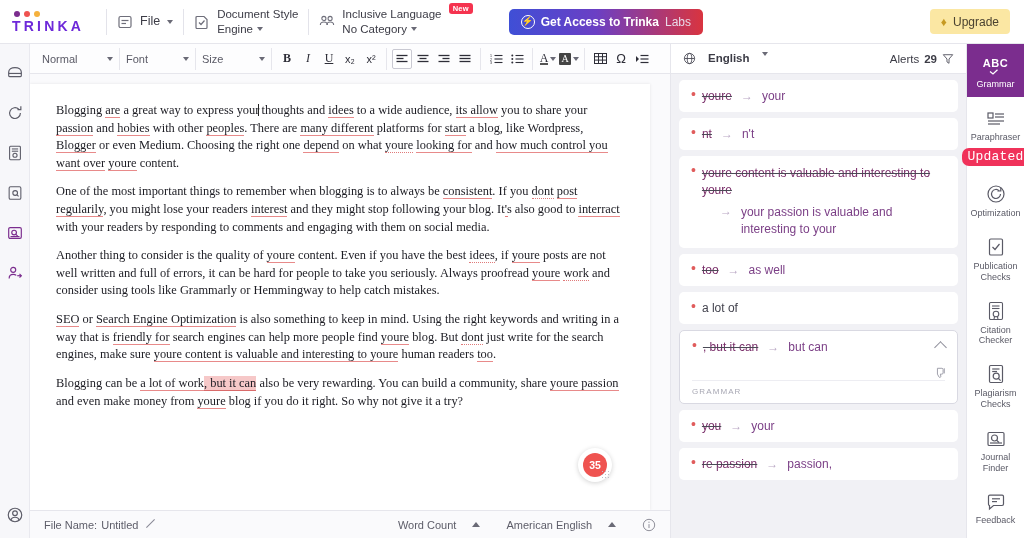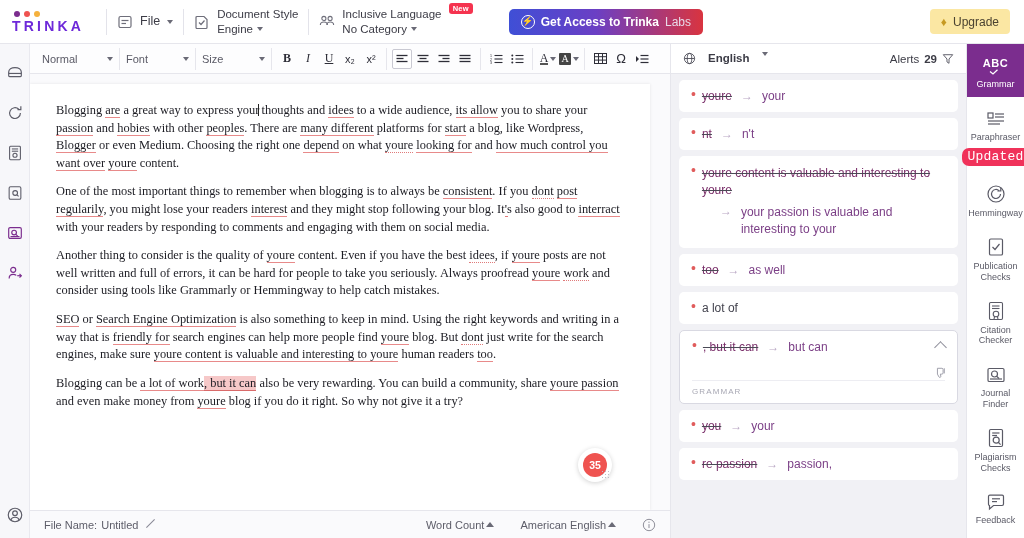--- a/index.html
+++ b/index.html
@@ -115,21 +115,21 @@
     position:absolute; right:3px; bottom:4px; width:8px;height:8px;
     background-image:radial-gradient(#bdbdc8 40%, transparent 41%);
     background-size:3px 3px;
   }
 
   .statusbar {
     height:28px; flex:0 0 28px; background:#fafafc; border-top:1px solid #e6e6ec;
     display:flex; align-items:center; padding:0 14px; font-size:11px; color:#5d5d69;
   }
   .sb-right { margin-left:auto; display:flex; align-items:center; gap:26px; }
-  .sb-it { display:flex;align-items:center;gap:2px;cursor:pointer; }
+  .sb-it { display:flex;align-items:center;gap:16px;cursor:pointer; }
   .up-chev { display:inline-block;width:0;height:0;border-left:4px solid transparent;border-right:4px solid transparent;border-bottom:5px solid #6a6a76; }
   .pencil { color:#8a8a96; }
 
   
   .sugcol { width:296px; flex:0 0 296px; display:flex; flex-direction:column; background:#f1f1f5; border-left:1px solid #e6e6ec; }
   .sugtop {
     height:30px; flex:0 0 30px; background:#fff; border-bottom:1px solid #e6e6ec;
     display:flex;align-items:center; padding:0 12px; font-size:11.5px; color:#3c3c46;
   }
   .lang { display:flex;align-items:flex-start;gap:12px;cursor:pointer;font-weight:bold; }
@@ -597,21 +597,21 @@
           <span class="upd">Updated</span>
         </div>
         <div class="rr-item">
           <span class="rr-ico">
             <svg width="20" height="20" viewBox="0 0 20 20" stroke="currentColor" stroke-width="1.2" fill="none">
               <circle cx="10" cy="10" r="8"></circle>
               <path d="M14.5 10a4.5 4.5 0 1 1-1.3-3.2"></path>
               <polyline points="14.8,3.6 14.8,7 11.4,7"></polyline>
             </svg>
           </span>
-          <span>Hemmingway</span>
+          <span>Optimization</span>
         </div>
         <div class="rr-item">
           <span class="rr-ico">
             <svg width="18" height="20" viewBox="0 0 18 20" stroke="currentColor" stroke-width="1.2" fill="none">
               <rect x="2.5" y="2" width="13" height="16" rx="1.3"></rect>
               <polyline points="5.5,10 8,12.5 12.5,7"></polyline>
             </svg>
           </span>
           <span>Publication Checks</span>
         </div>
@@ -623,41 +623,41 @@
               <line x1="5" y1="7.5" x2="12.5" y2="7.5"></line>
               <circle cx="9" cy="13" r="2.8"></circle>
               <line x1="7.6" y1="15.6" x2="7" y2="18"></line>
               <line x1="10.4" y1="15.6" x2="11" y2="18"></line>
             </svg>
           </span>
           <span>Citation Checker</span>
         </div>
         <div class="rr-item">
           <span class="rr-ico">
-            <svg width="20" height="18" viewBox="0 0 20 18" stroke="currentColor" stroke-width="1.2" fill="none">
-              <rect x="2" y="2.5" width="16" height="13" rx="1.3"></rect>
-              <circle cx="8.5" cy="8" r="3"></circle>
-              <line x1="10.8" y1="10.3" x2="13" y2="12.5"></line>
-              <line x1="4" y1="13" x2="16" y2="13"></line>
-            </svg>
-          </span>
-          <span>Journal Finder</span>
-        </div>
-        <div class="rr-item">
-          <span class="rr-ico">
             <svg width="18" height="20" viewBox="0 0 18 20" stroke="currentColor" stroke-width="1.2" fill="none">
               <rect x="2.5" y="1.5" width="13" height="17" rx="1.2"></rect>
               <line x1="5.2" y1="5" x2="12.5" y2="5"></line>
               <line x1="5.2" y1="7.5" x2="10" y2="7.5"></line>
               <circle cx="9.2" cy="12.2" r="3"></circle>
               <line x1="11.4" y1="14.4" x2="13.6" y2="16.6"></line>
             </svg>
           </span>
           <span>Plagiarism Checks</span>
         </div>
+        <div class="rr-item">
+          <span class="rr-ico">
+            <svg width="20" height="18" viewBox="0 0 20 18" stroke="currentColor" stroke-width="1.2" fill="none">
+              <rect x="2" y="2.5" width="16" height="13" rx="1.3"></rect>
+              <circle cx="8.5" cy="8" r="3"></circle>
+              <line x1="10.8" y1="10.3" x2="13" y2="12.5"></line>
+              <line x1="4" y1="13" x2="16" y2="13"></line>
+            </svg>
+          </span>
+          <span>Journal Finder</span>
+        </div>
         <div class="rr-spacer"></div>
         <div class="rr-item rr-feedback">
           <span class="rr-ico">
             <svg width="20" height="18" viewBox="0 0 20 18" stroke="currentColor" stroke-width="1.2" fill="none">
               <path d="M2.5 3.5a1.4 1.4 0 0 1 1.4-1.4h12.2a1.4 1.4 0 0 1 1.4 1.4v7.6a1.4 1.4 0 0 1-1.4 1.4H7.5L3.5 16v-3.5a1.4 1.4 0 0 1-1-1.4z"></path>
               <line x1="6" y1="5.8" x2="14" y2="5.8"></line>
               <line x1="6" y1="8.6" x2="11" y2="8.6"></line>
             </svg>
           </span>
           <span>Feedback</span>

